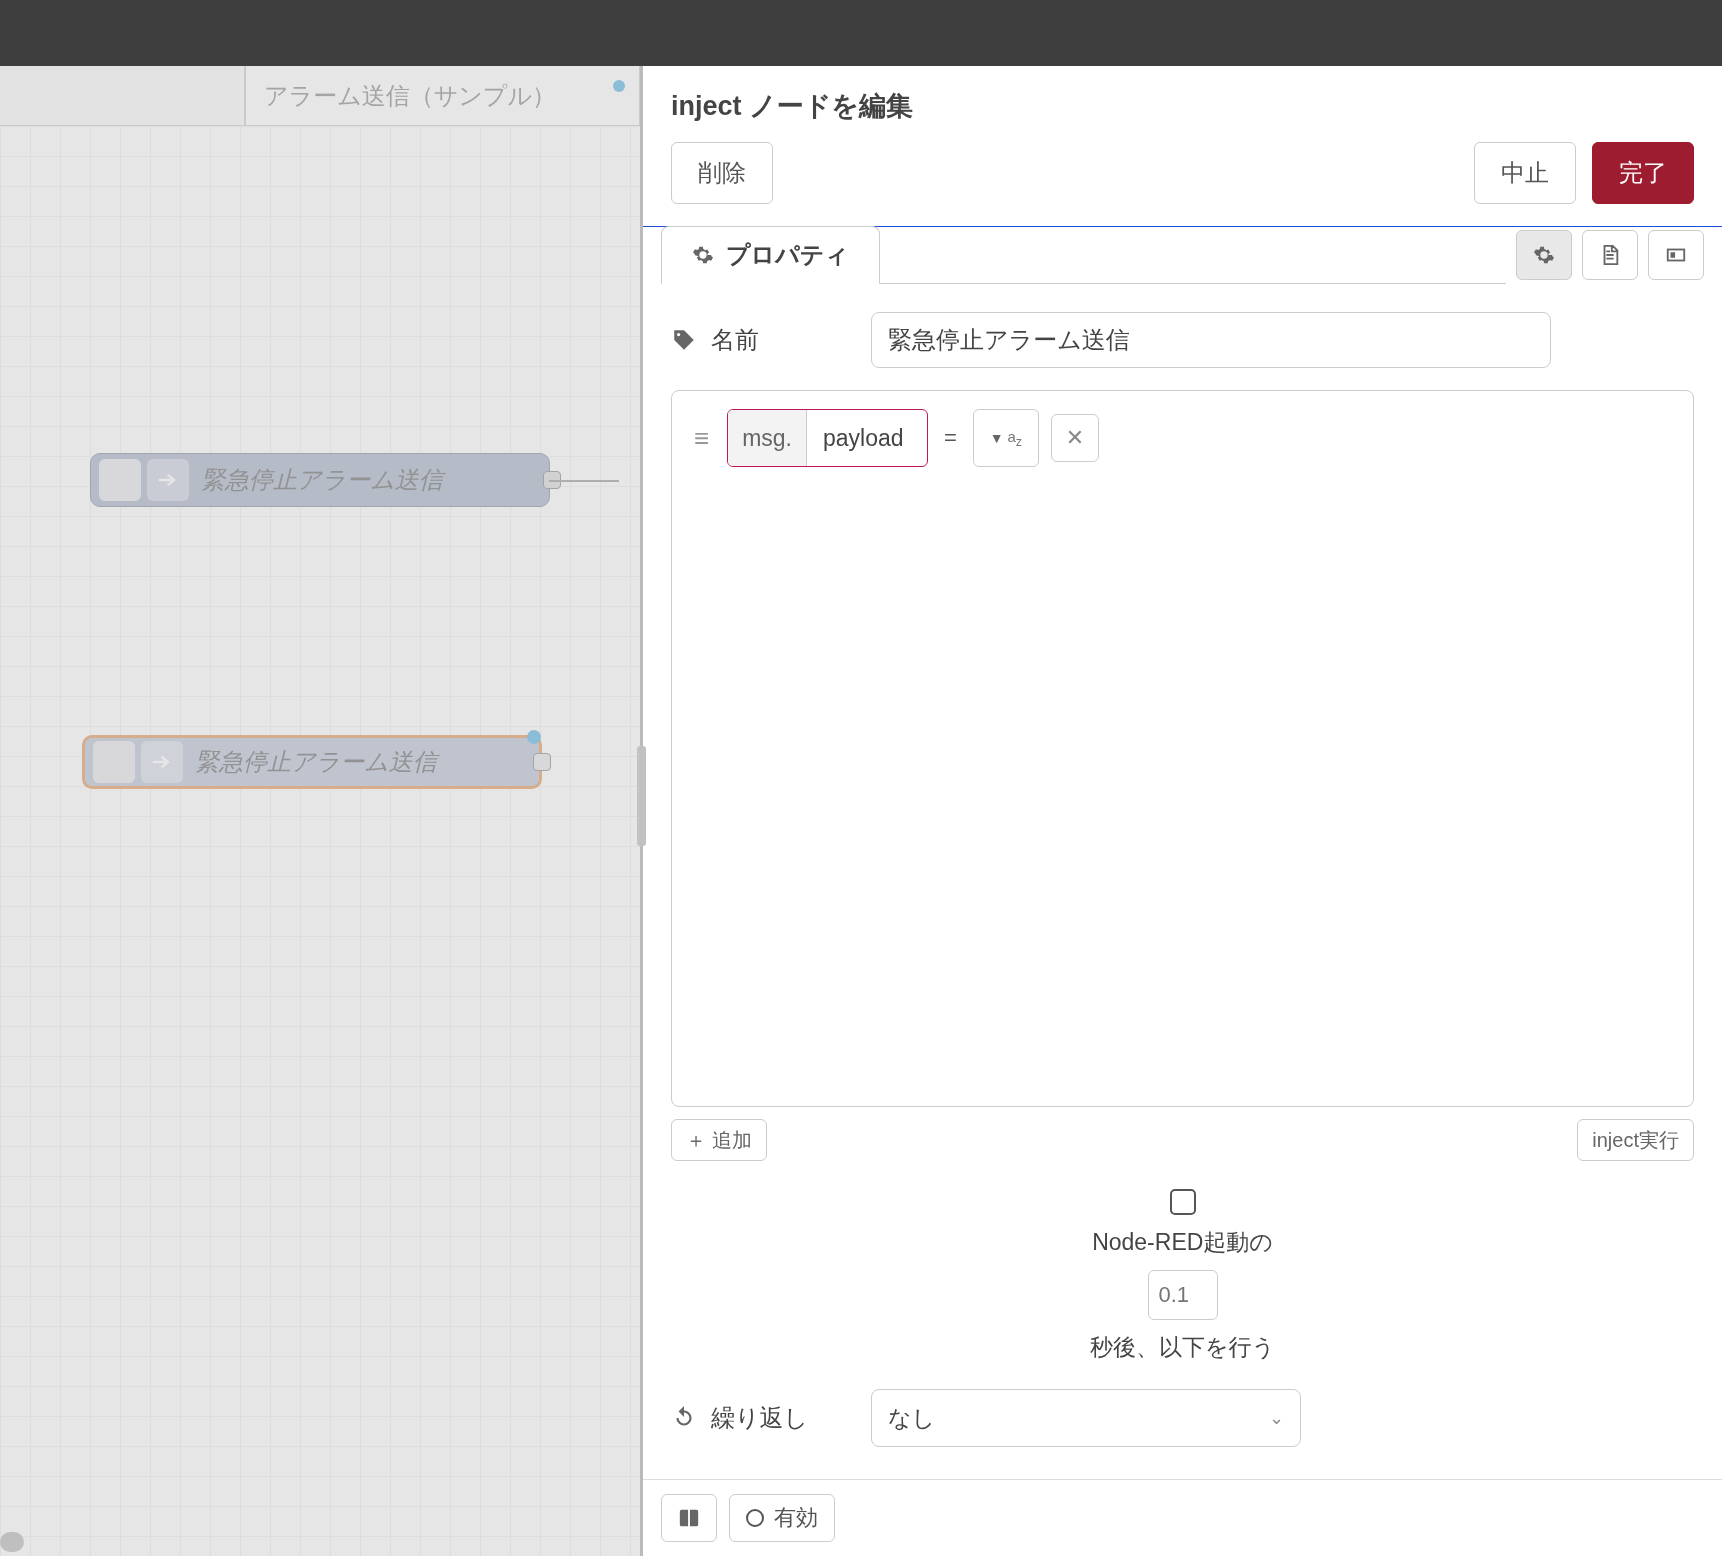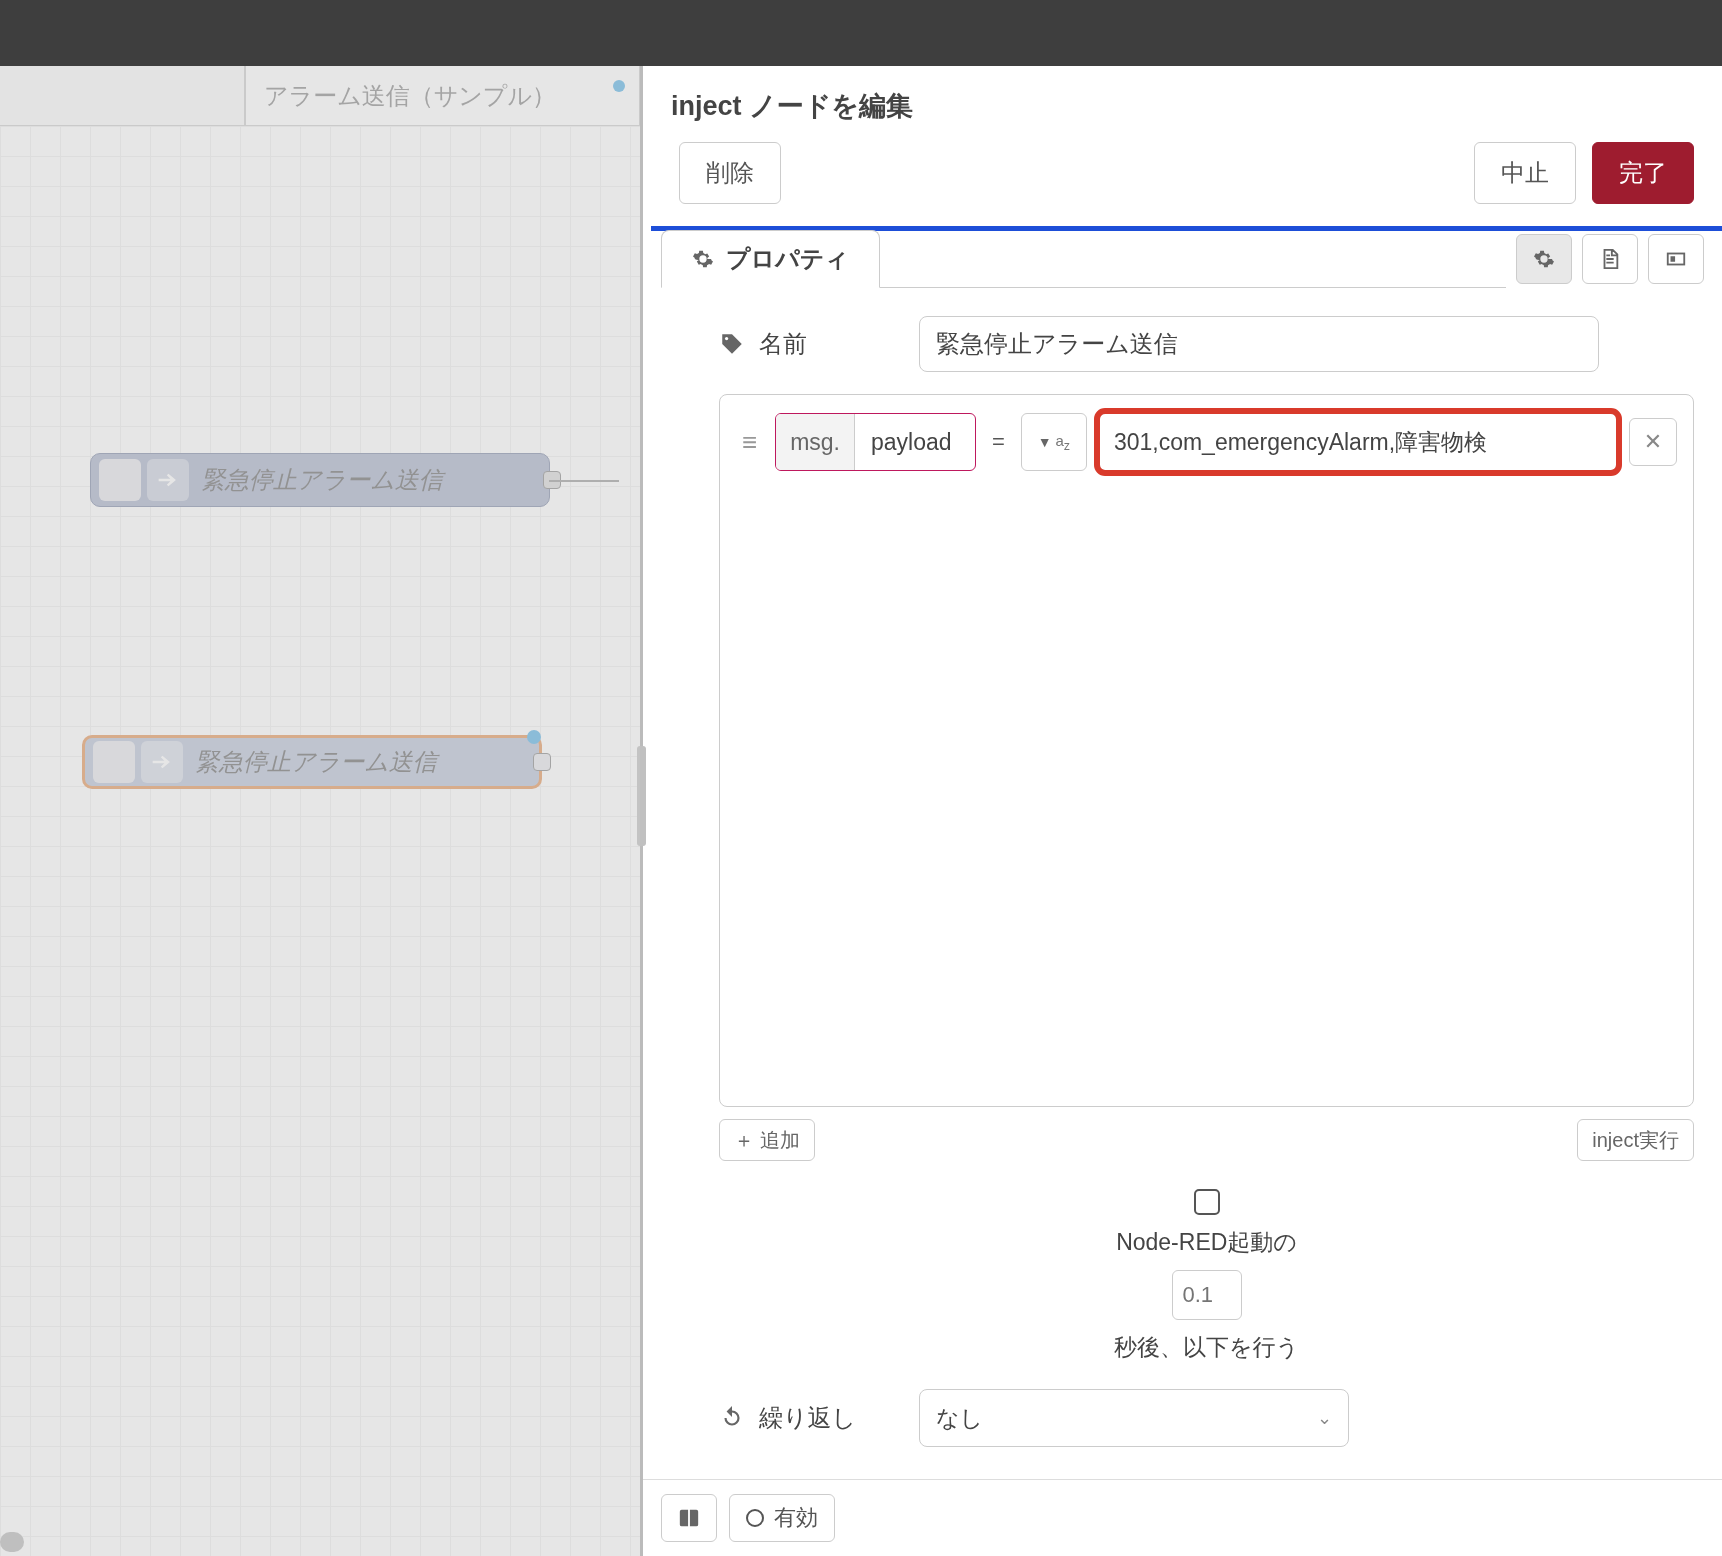--- a/index.html
+++ b/index.html
@@ -22,31 +22,31 @@
 .node .port-out { position: absolute; right: -12px; top: 50%; transform: translateY(-50%); width: 18px; height: 18px; background: #d9d9d9; border: 1px solid #888; border-radius: 4px; }
 .node .dot { position: absolute; width: 14px; height: 14px; border-radius: 50%; background: #5ab3e6; right: -2px; top: -8px; }
 .node1 { top: 327px; left: 90px; width: 460px; background: #a8b1c9; border: 1px solid #7e89a6; }
 .node1 .wire { position: absolute; left: 100%; top: 50%; width: 70px; height: 2px; background: #999; }
 .node2 { top: 609px; left: 82px; width: 460px; background: #b9c2d6; border: 3px solid #e4955a; }
 .node2 .port-out { background: #e6e6ec; }
 .hscroll { position: absolute; left: 0; bottom: 4px; width: 24px; height: 20px; background: #bfbfbf; border-radius: 10px; z-index: 6; }
 .panel-col { flex: 1; border-left: 3px solid #bbb; display: flex; flex-direction: column; background: #fff; position: relative; }
 .panel-handle { position: absolute; left: -6px; top: 680px; width: 9px; height: 100px; background: #c0c0c0; border-radius: 3px; }
 .panel-title { font-size: 27px; font-weight: 600; color: #444; padding: 22px 28px 18px; }
-.action-row { display: flex; align-items: center; padding: 0 28px 22px; border-bottom: 5px solid #1d4ed8; margin-left: 8px; }
+.action-row { display: flex; align-items: center; padding: 0 28px 22px; border-bottom: 1px solid #1d4ed8; }
 .btn { height: 62px; padding: 0 26px; border: 1px solid #ccc; border-radius: 6px; background: #fff; font-size: 24px; color: #555; cursor: pointer; display: flex; align-items: center; }
 .btn-danger { background: #9e1c2f; color: #fff; border-color: #9e1c2f; }
 .spacer { flex: 1; }
 .gap { width: 16px; }
 .tabs-row { display: flex; align-items: stretch; padding: 0 18px; height: 58px; position: relative; margin-top: -1px; }
 .prop-tab { border: 1px solid #ccc; border-bottom-color: #fff; border-radius: 8px 8px 0 0; padding: 0 30px; display: flex; align-items: center; gap: 12px; font-size: 24px; font-weight: 600; color: #444; background: #fff; }
 .tabs-row .rest { flex: 1; border-bottom: 1px solid #ccc; }
 .icon-btn { width: 56px; height: 50px; border: 1px solid #ccc; border-radius: 6px; display: flex; align-items: center; justify-content: center; background: #fff; margin-left: 10px; align-self: center; cursor: pointer; }
 .icon-btn.active { background: #e8e8e8; }
-.form-body { flex: 1; padding: 28px 28px 10px; display: flex; flex-direction: column; overflow: hidden; margin-left: 48px; }
+.form-body { flex: 1; padding: 28px 28px 10px; display: flex; flex-direction: column; overflow: hidden; }
 .form-row { display: flex; align-items: center; margin-bottom: 22px; }
 .row-label { width: 200px; display: flex; align-items: center; gap: 14px; font-size: 24px; color: #444; }
 .row-label svg { width: 26px; height: 26px; fill: #666; }
 .text-input { flex: 1; height: 56px; border: 1px solid #ccc; border-radius: 8px; padding: 0 16px; font-size: 24px; color: #444; max-width: 680px; }
 .rules-box { border: 1px solid #ccc; border-radius: 8px; flex: 1; min-height: 680px; padding: 18px 16px; position: relative; }
 .rule-row { display: flex; align-items: center; gap: 12px; }
 .grip { color: #999; font-size: 26px; cursor: grab; padding: 0 6px; }
 .msg-field { display: flex; align-items: center; height: 58px; border: 1px solid #be185d; border-radius: 6px; overflow: hidden; }
 .msg-field .prefix { background: #f3f3f3; height: 100%; display: flex; align-items: center; padding: 0 14px; color: #666; font-size: 23px; border-right: 1px solid #ccc; }
 .msg-field .val { padding: 0 16px; font-size: 23px; color: #444; min-width: 120px; }
@@ -171,21 +171,20 @@
           <span class="grip">≡</span>
           <div class="msg-field">
             <span class="prefix">msg.</span>
             <span class="val">payload</span>
           </div>
           <span class="eq">=</span>
           <div class="type-sel">
             <span class="caret">▼</span>
             <span class="az">a<sub>z</sub></span>
           </div>
-          <input class="val-input" value="301,com_emergencyAlarm,障害物検" style="">
           <div class="del-btn">
             <span>✕</span>
           </div>
         </div>
       </div>
 
       <div class="below-rules">
         <button class="small-btn">
           <span>＋</span>
           <span>追加</span>

